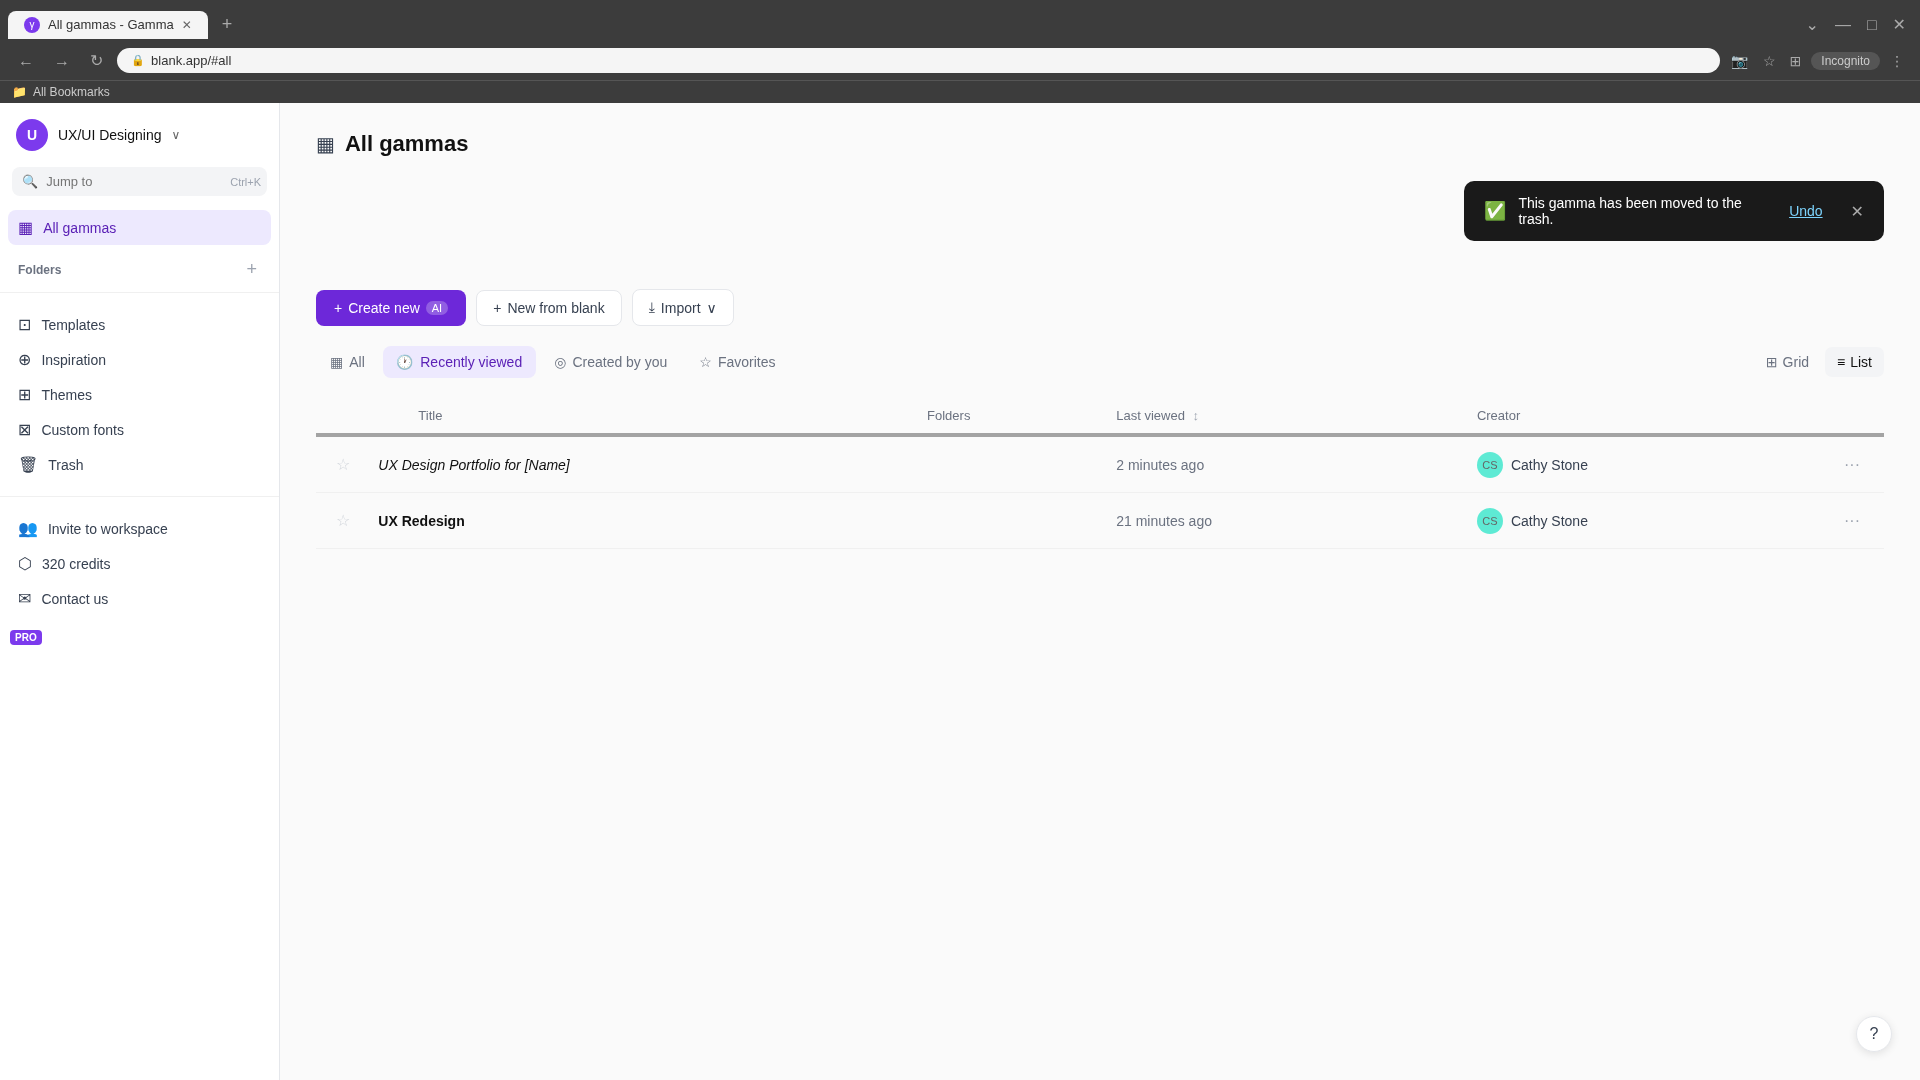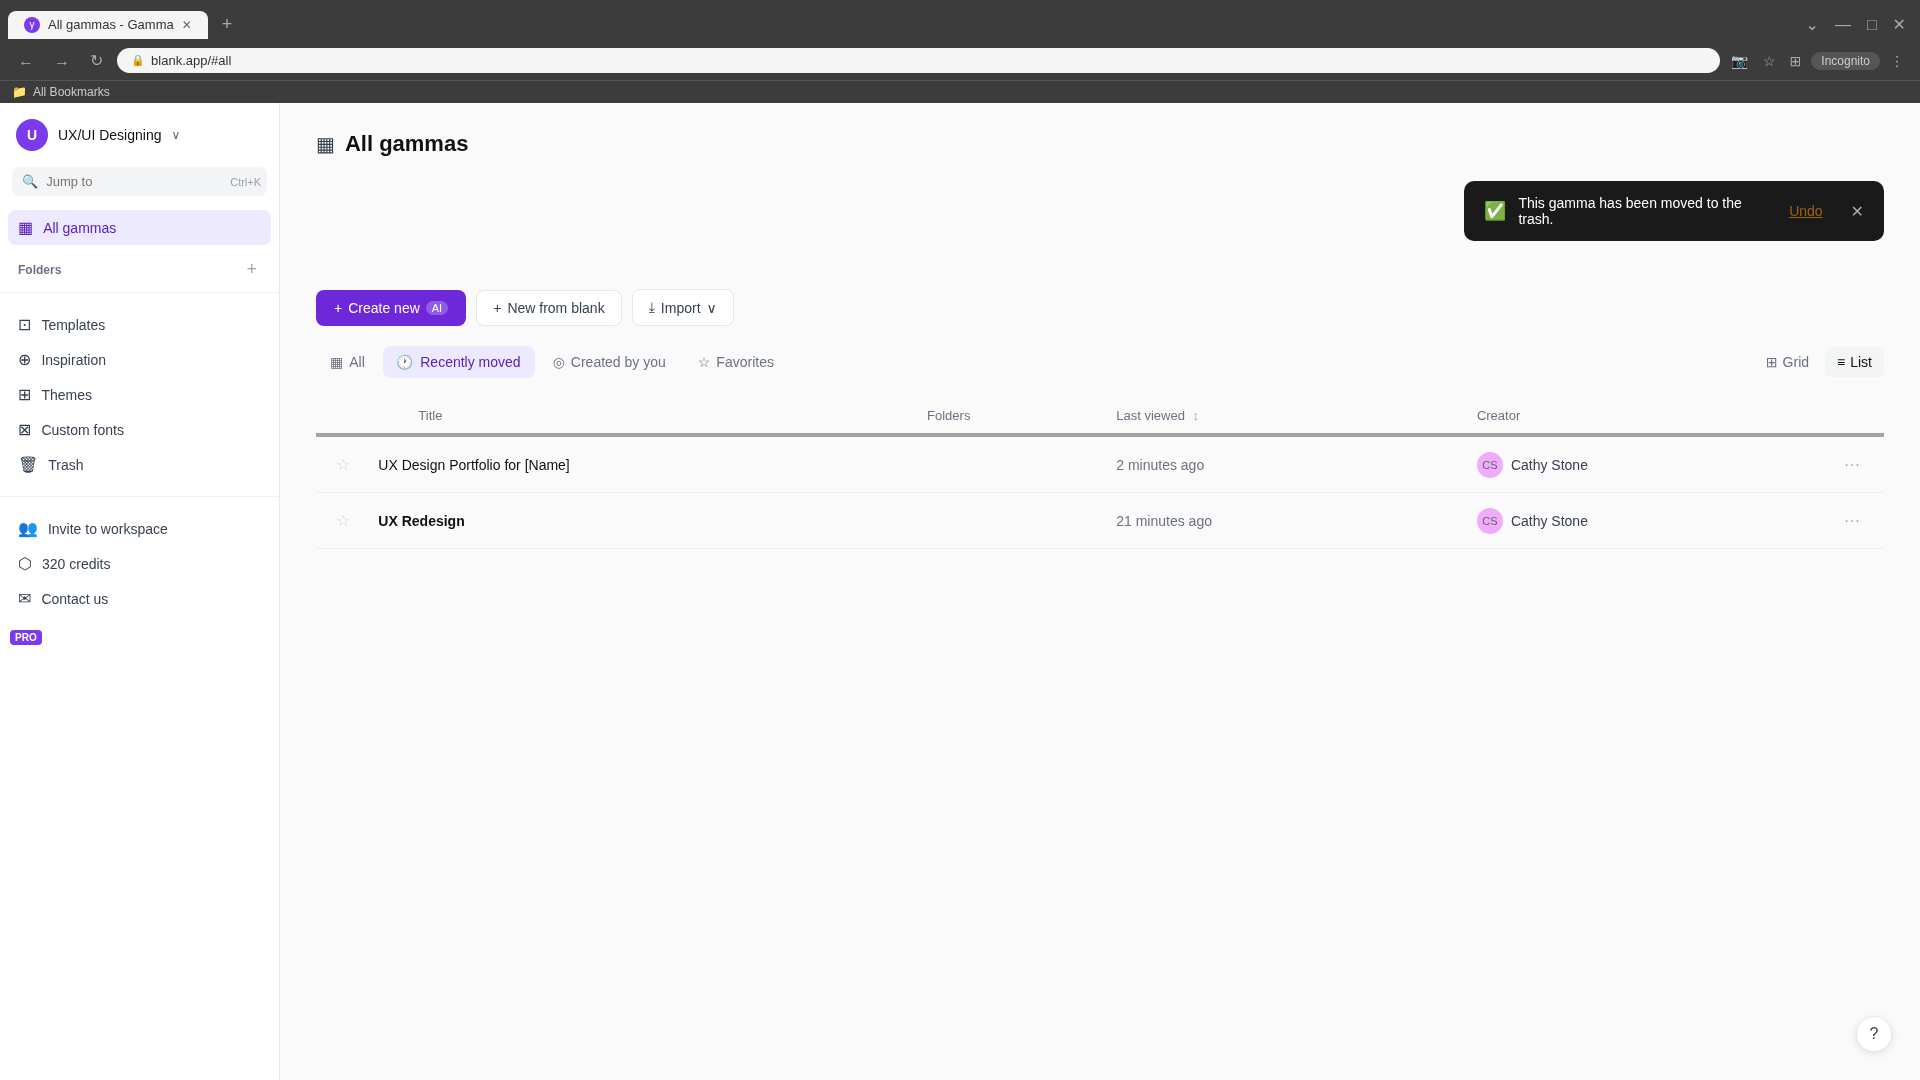--- a/index.html
+++ b/index.html
@@ -88,21 +88,21 @@
     .gammas-table { width: 100%; border-collapse: collapse; }
     .table-header { border-bottom: 4px solid #a3a3a3; }
     .table-header th { text-align: left; padding: 10px 16px; font-size: 13px; font-weight: 500; color: #6b7280; }
     .table-header th.title-col { padding-left: 48px; }
     .table-row { border-bottom: 1px solid #f0f0f0; }
     .table-row td { padding: 14px 16px; font-size: 14px; color: #374151; vertical-align: middle; }
     .star-btn { background: none; border: none; cursor: pointer; color: #d1d5db; font-size: 16px; padding: 4px; }
     .row-title { font-size: 14px; color: #111; }
     .time-text { color: #6b7280; font-size: 14px; }
     .creator-cell { display: flex; align-items: center; gap: 8px; }
-    .creator-avatar { width: 26px; height: 26px; background: #f0abfc; border-radius: 50%; display: flex; align-items: center; justify-content: center; font-size: 11px; color: #666; }
+    .creator-avatar { width: 26px; height: 26px; background: #5eead4; border-radius: 50%; display: flex; align-items: center; justify-content: center; font-size: 11px; color: #666; }
     .more-btn { background: none; border: none; cursor: pointer; color: #9ca3af; font-size: 16px; padding: 4px 8px; border-radius: 4px; }
     .sort-icon { cursor: pointer; margin-left: 4px; color: #9ca3af; }
 
     .help-btn { position: fixed; bottom: 28px; right: 28px; width: 36px; height: 36px; border-radius: 50%; background: white; border: 1.5px solid #e5e7eb; display: flex; align-items: center; justify-content: center; cursor: pointer; font-size: 16px; color: #374151; box-shadow: 0 2px 8px rgba(0,0,0,0.1); }
   </style>
 </head>
 <body>
 
 <div class="browser-chrome">
   <div class="browser-tabs">
@@ -228,21 +228,21 @@
 
     <div class="page-header">
       <span class="page-title-icon">▦</span>
       <h1 class="page-title">All gammas</h1>
     </div>
 
     <div style="display:flex;justify-content:center;margin-bottom:24px;">
       <div class="toast">
         <span class="check-icon">✅</span>
         <span>This gamma has been moved to the trash.</span>
-        <span style="color:#a16207;cursor:pointer;text-decoration:underline;text-align:center;">Undo</span>
+        <span style="color:#7dd3fc;cursor:pointer;text-decoration:underline;text-align:center;">Undo</span>
         <span class="toast-close">✕</span>
       </div>
     </div>
 
     <div class="action-bar">
       <button class="btn-create">
         <span>+</span>
         <span>Create new</span>
         <span class="ai-badge">AI</span>
       </button>
@@ -257,21 +257,21 @@
       </button>
     </div>
 
     <div class="filter-tabs">
       <button class="filter-tab">
         <span>▦</span>
         <span>All</span>
       </button>
       <button class="filter-tab active">
         <span>🕐</span>
-        <span>Recently moved</span>
+        <span>Recently viewed</span>
       </button>
       <button class="filter-tab">
         <span>◎</span>
         <span>Created by you</span>
       </button>
       <button class="filter-tab">
         <span>☆</span>
         <span>Favorites</span>
       </button>
 
@@ -302,21 +302,21 @@
           <th style="width:40px;"></th>
           <th>Creator</th>
           <th style="width:40px;"></th>
         </tr>
       </thead>
       <tbody>
         <tr class="table-row">
           <td>
             <button class="star-btn">☆</button>
           </td>
-          <td style="padding-left:8px;">
+          <td style="padding-left:8px;font-style:italic;">
             <span class="row-title">UX Design Portfolio for [Name]</span>
           </td>
           <td></td>
           <td>
             <span class="time-text">2 minutes ago</span>
           </td>
           <td></td>
           <td>
             <div class="creator-cell">
               <div class="creator-avatar">CS</div>

